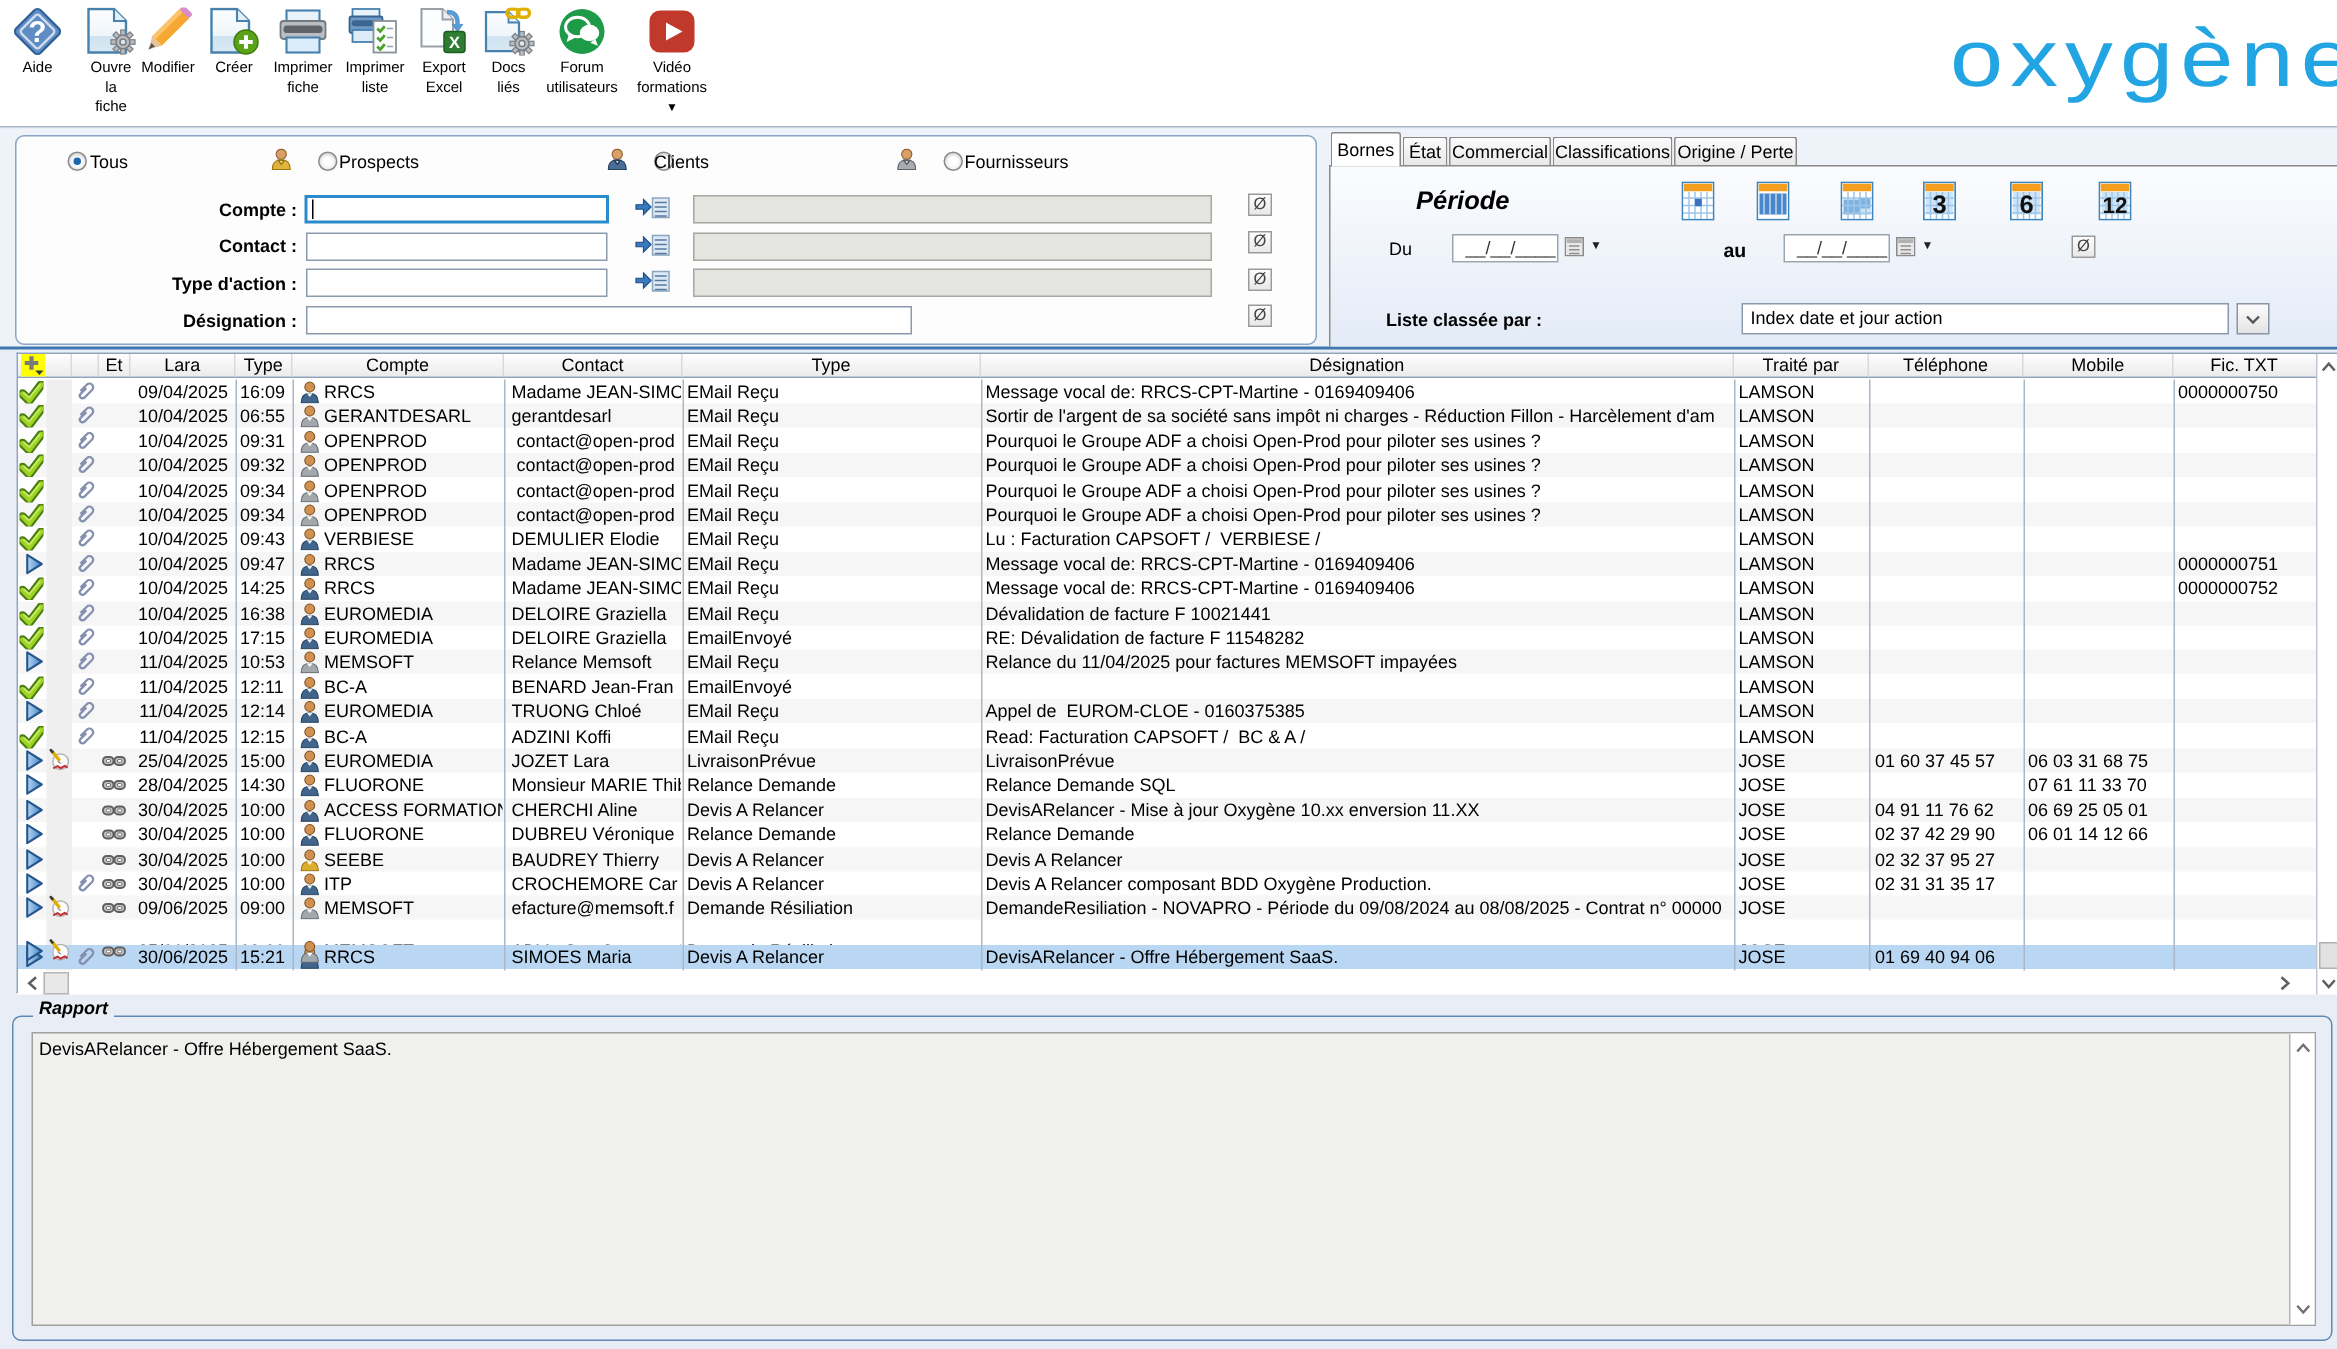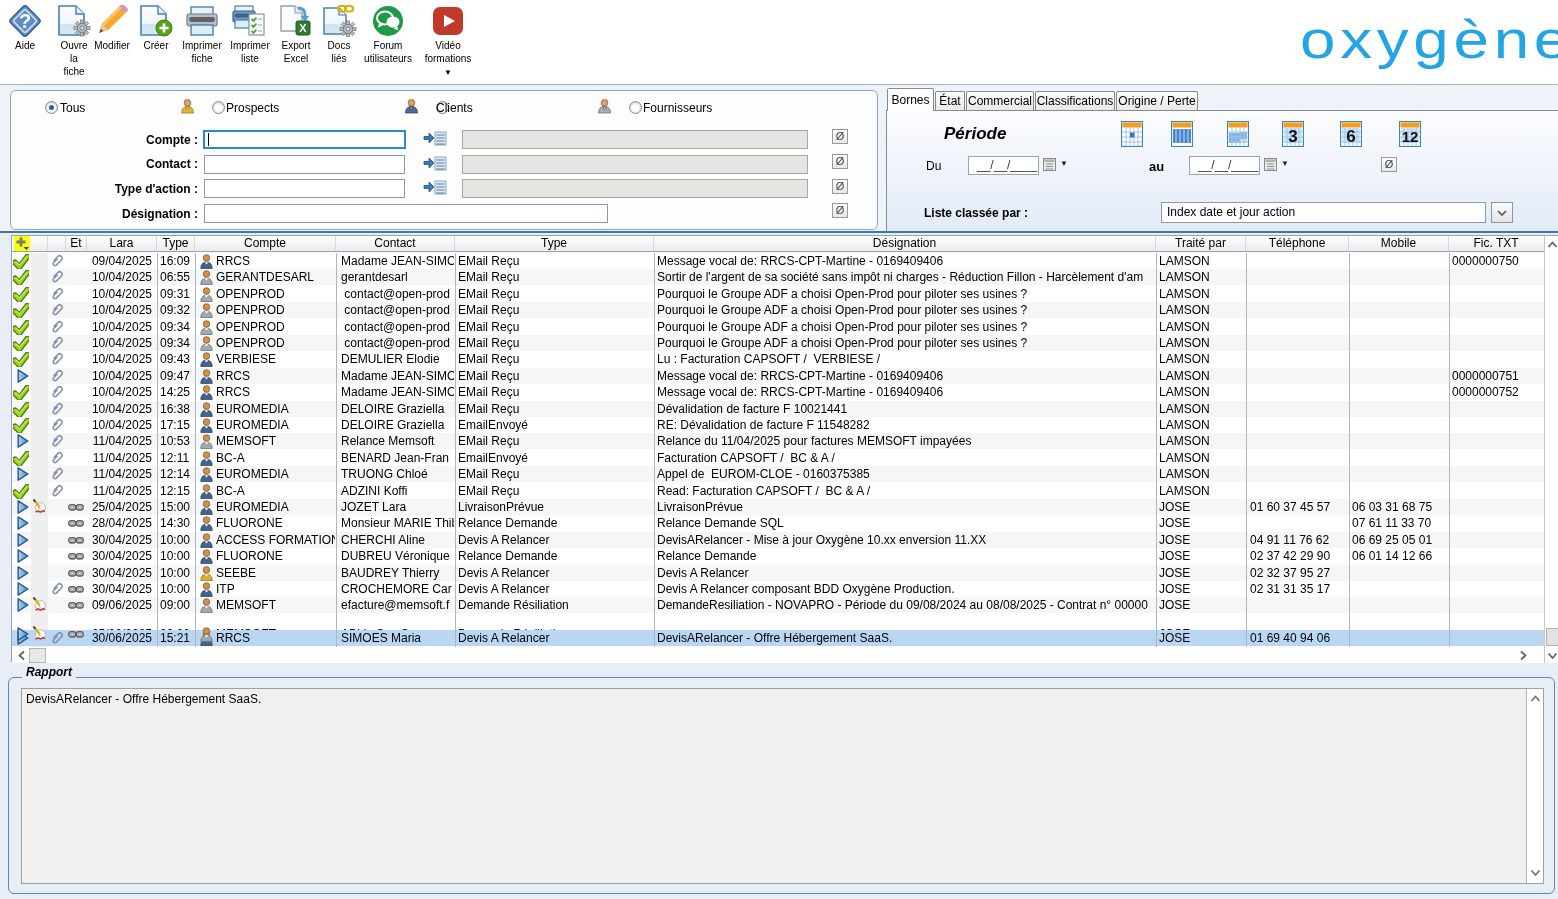--- a/index.html
+++ b/index.html
@@ -597,21 +597,20 @@
           <use href="#clip"></use>
         </svg>
         <span class="cell cd">11/04/2025</span>
         <span class="cell ch">12:11</span>
         <svg class="ric" style="left:188px;top:1px" width="13" height="15" viewBox="0 0 13 15">
           <use href="#pb"></use>
         </svg>
         <span class="cell cco">BC-A</span>
         <span class="cell ccn">BENARD Jean-Fran</span>
         <span class="cell cty">EmailEnvoyé</span>
-        <span class="cell cde">Facturation CAPSOFT / &nbsp;BC &amp; A /</span>
         <span class="cell ctr">LAMSON</span>
       </div>
 <div class="row alt" style="top:230.2px">
         <svg class="ric" style="left:5px;top:1px" width="12" height="14" viewBox="0 0 11 13">
           <use href="#arr"></use>
         </svg>
         <svg class="ric" style="left:38px;top:1px" width="14" height="14" viewBox="0 0 14 14">
           <use href="#clip"></use>
         </svg>
         <span class="cell cd">11/04/2025</span>

